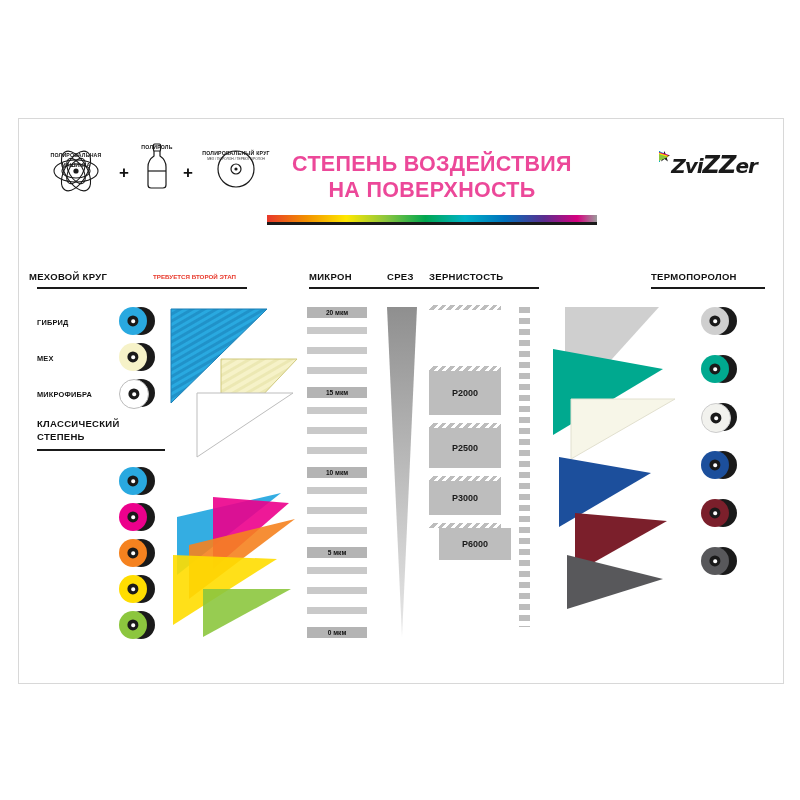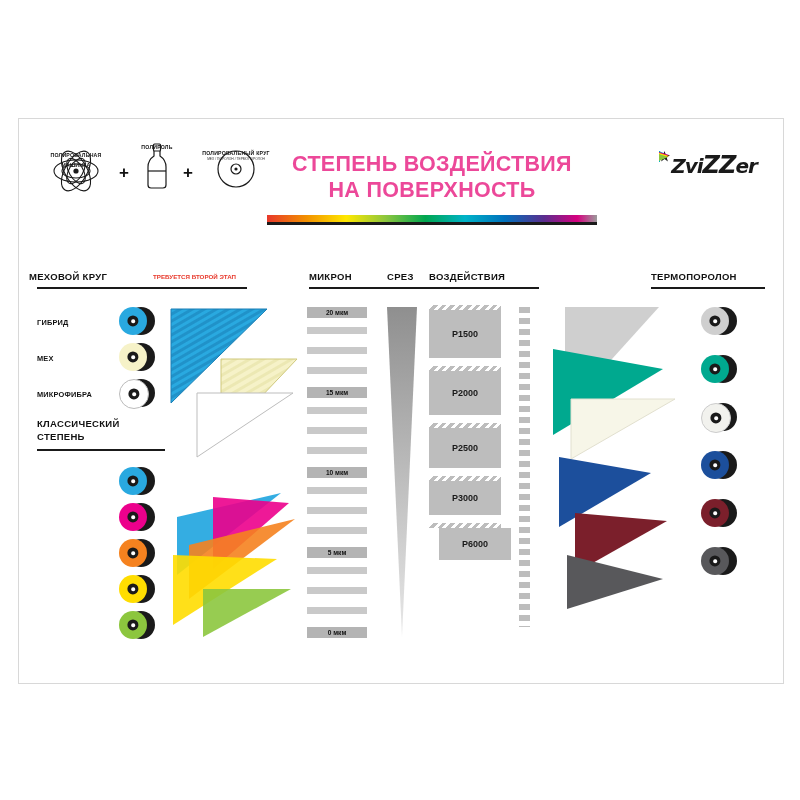--- a/index.html
+++ b/index.html
@@ -140,21 +140,21 @@
       </div>
     </div>
   </div>
 
   <div class="collabel" style="left:10px;top:152px;">МЕХОВОЙ КРУГ</div>
   <div class="collabel sub2" style="left:134px;top:154px;">ТРЕБУЕТСЯ ВТОРОЙ ЭТАП</div>
   <div class="ruleline" style="left:18px;top:168px;width:210px;"></div>
 
   <div class="collabel" style="left:290px;top:152px;text-align:center;">МИКРОН</div>
   <div class="collabel" style="left:368px;top:152px;">СРЕЗ</div>
-  <div class="collabel" style="left:410px;top:152px;">ВОЗДЕЙСТВИЯ</div>
+  <div class="collabel" style="left:410px;top:152px;">ЗЕРНИСТОСТЬ</div>
   <div class="ruleline" style="left:290px;top:168px;width:230px;"></div>
 
   <div class="collabel" style="left:632px;top:152px;">ТЕРМОПОРОЛОН</div>
   <div class="ruleline" style="left:632px;top:168px;width:114px;"></div>
 
   <div class="rowlab" style="left:18px;top:199px;">ГИБРИД</div>
   <div class="padshadow" style="left:108px;top:188px;width:28px;height:28px;"></div>
   <div class="pad" style="left:100px;top:188px;width:28px;height:28px;background:#29a9e0;">
         <div class="inner"></div>
         <div class="dot"></div>
@@ -260,21 +260,20 @@
     <div class="tick" style="top:300px;"></div>
     <div class="tickbig" style="top:320px;"></div>
     <div class="ticklab" style="top:320px;">0 мкм</div>
   </div>
 
   <svg width="34" height="330" viewBox="0 0 34 330" style="left:366px;top:188px;">
     <polygon points="2,0 32,0 17,330" fill="url(#cutgrad)"></polygon>
   </svg>
 
   <div class="zig" style="left:410px;top:186px;"></div>
-  <div class="grit" style="left:410px;top:191px;height:48px;">P1500</div>
   <div class="zig" style="left:410px;top:247px;"></div>
   <div class="grit" style="left:410px;top:252px;height:44px;">P2000</div>
   <div class="zig" style="left:410px;top:304px;"></div>
   <div class="grit" style="left:410px;top:309px;height:40px;">P2500</div>
   <div class="zig" style="left:410px;top:357px;"></div>
   <div class="grit" style="left:410px;top:362px;height:34px;">P3000</div>
   <div class="zig" style="left:410px;top:404px;"></div>
   <div class="grit" style="left:420px;top:409px;height:32px;">P6000</div>
 
   <div class="dashcol" style="left:500px;top:188px;height:320px;"></div>

